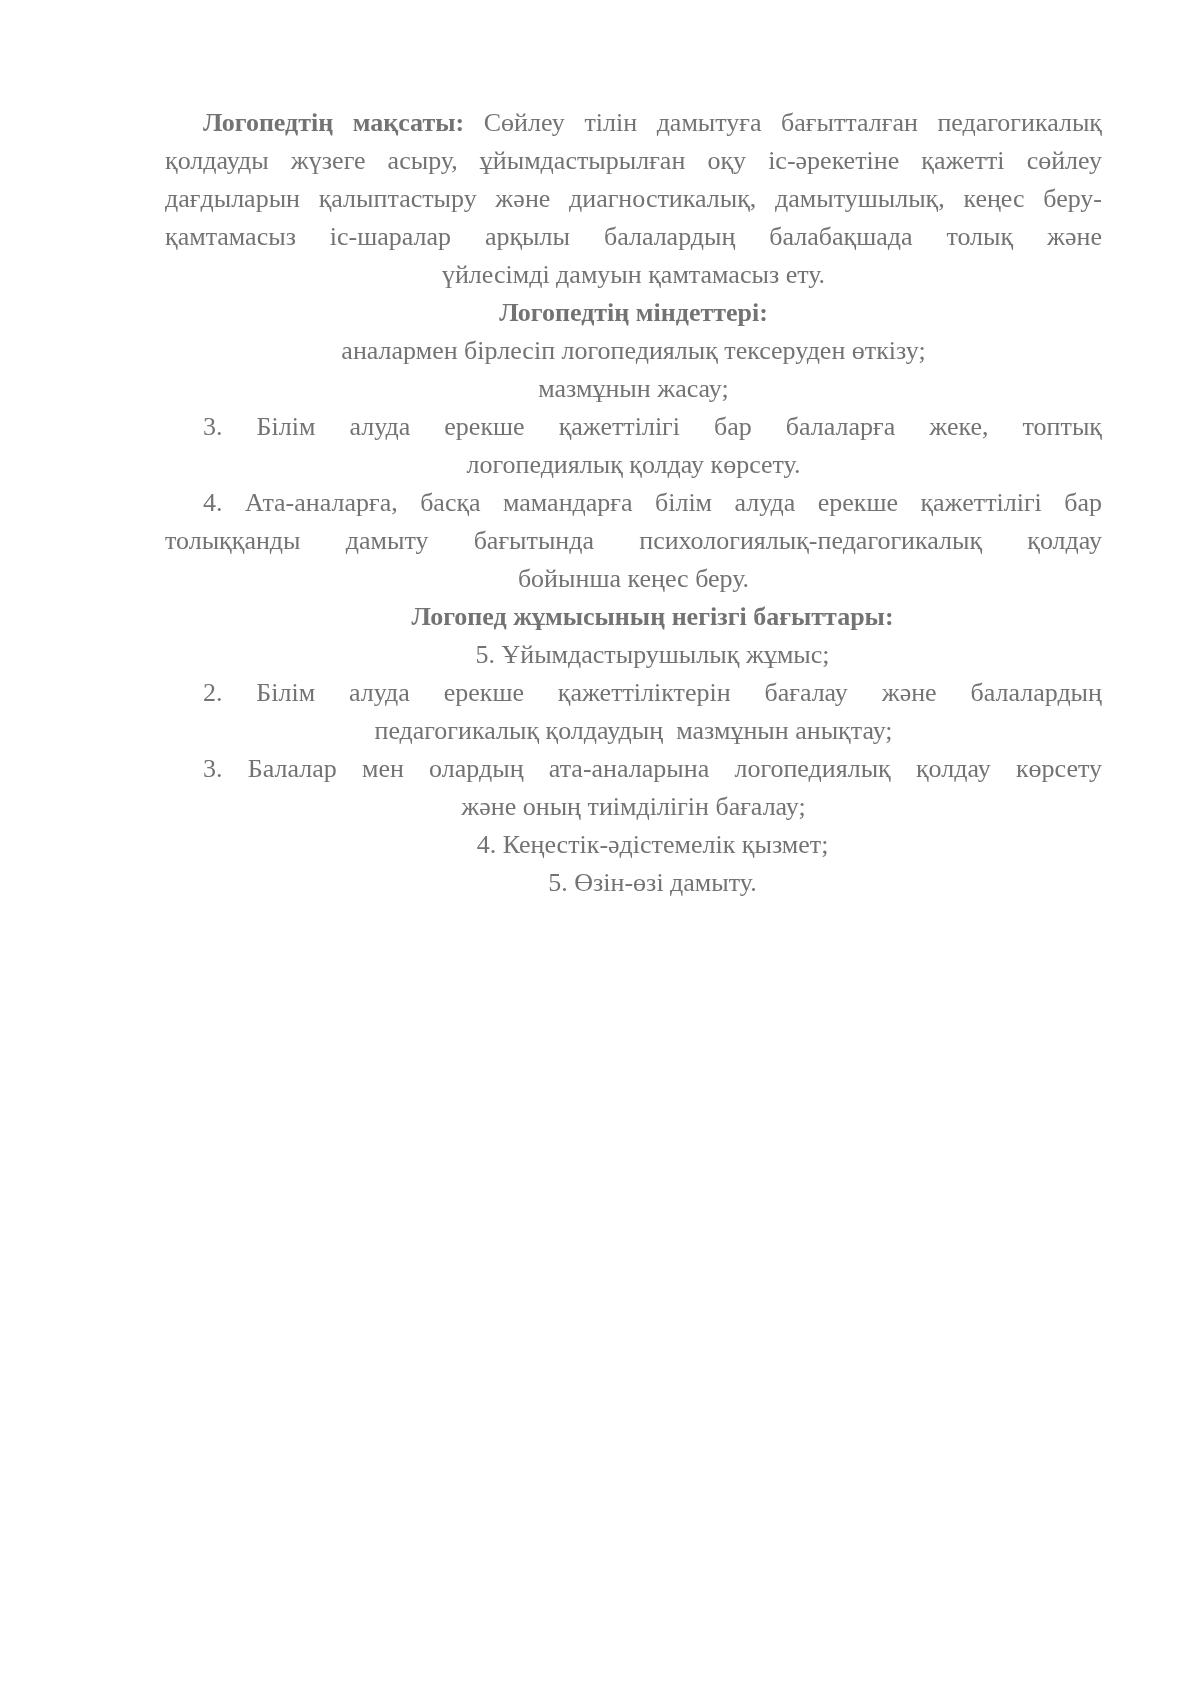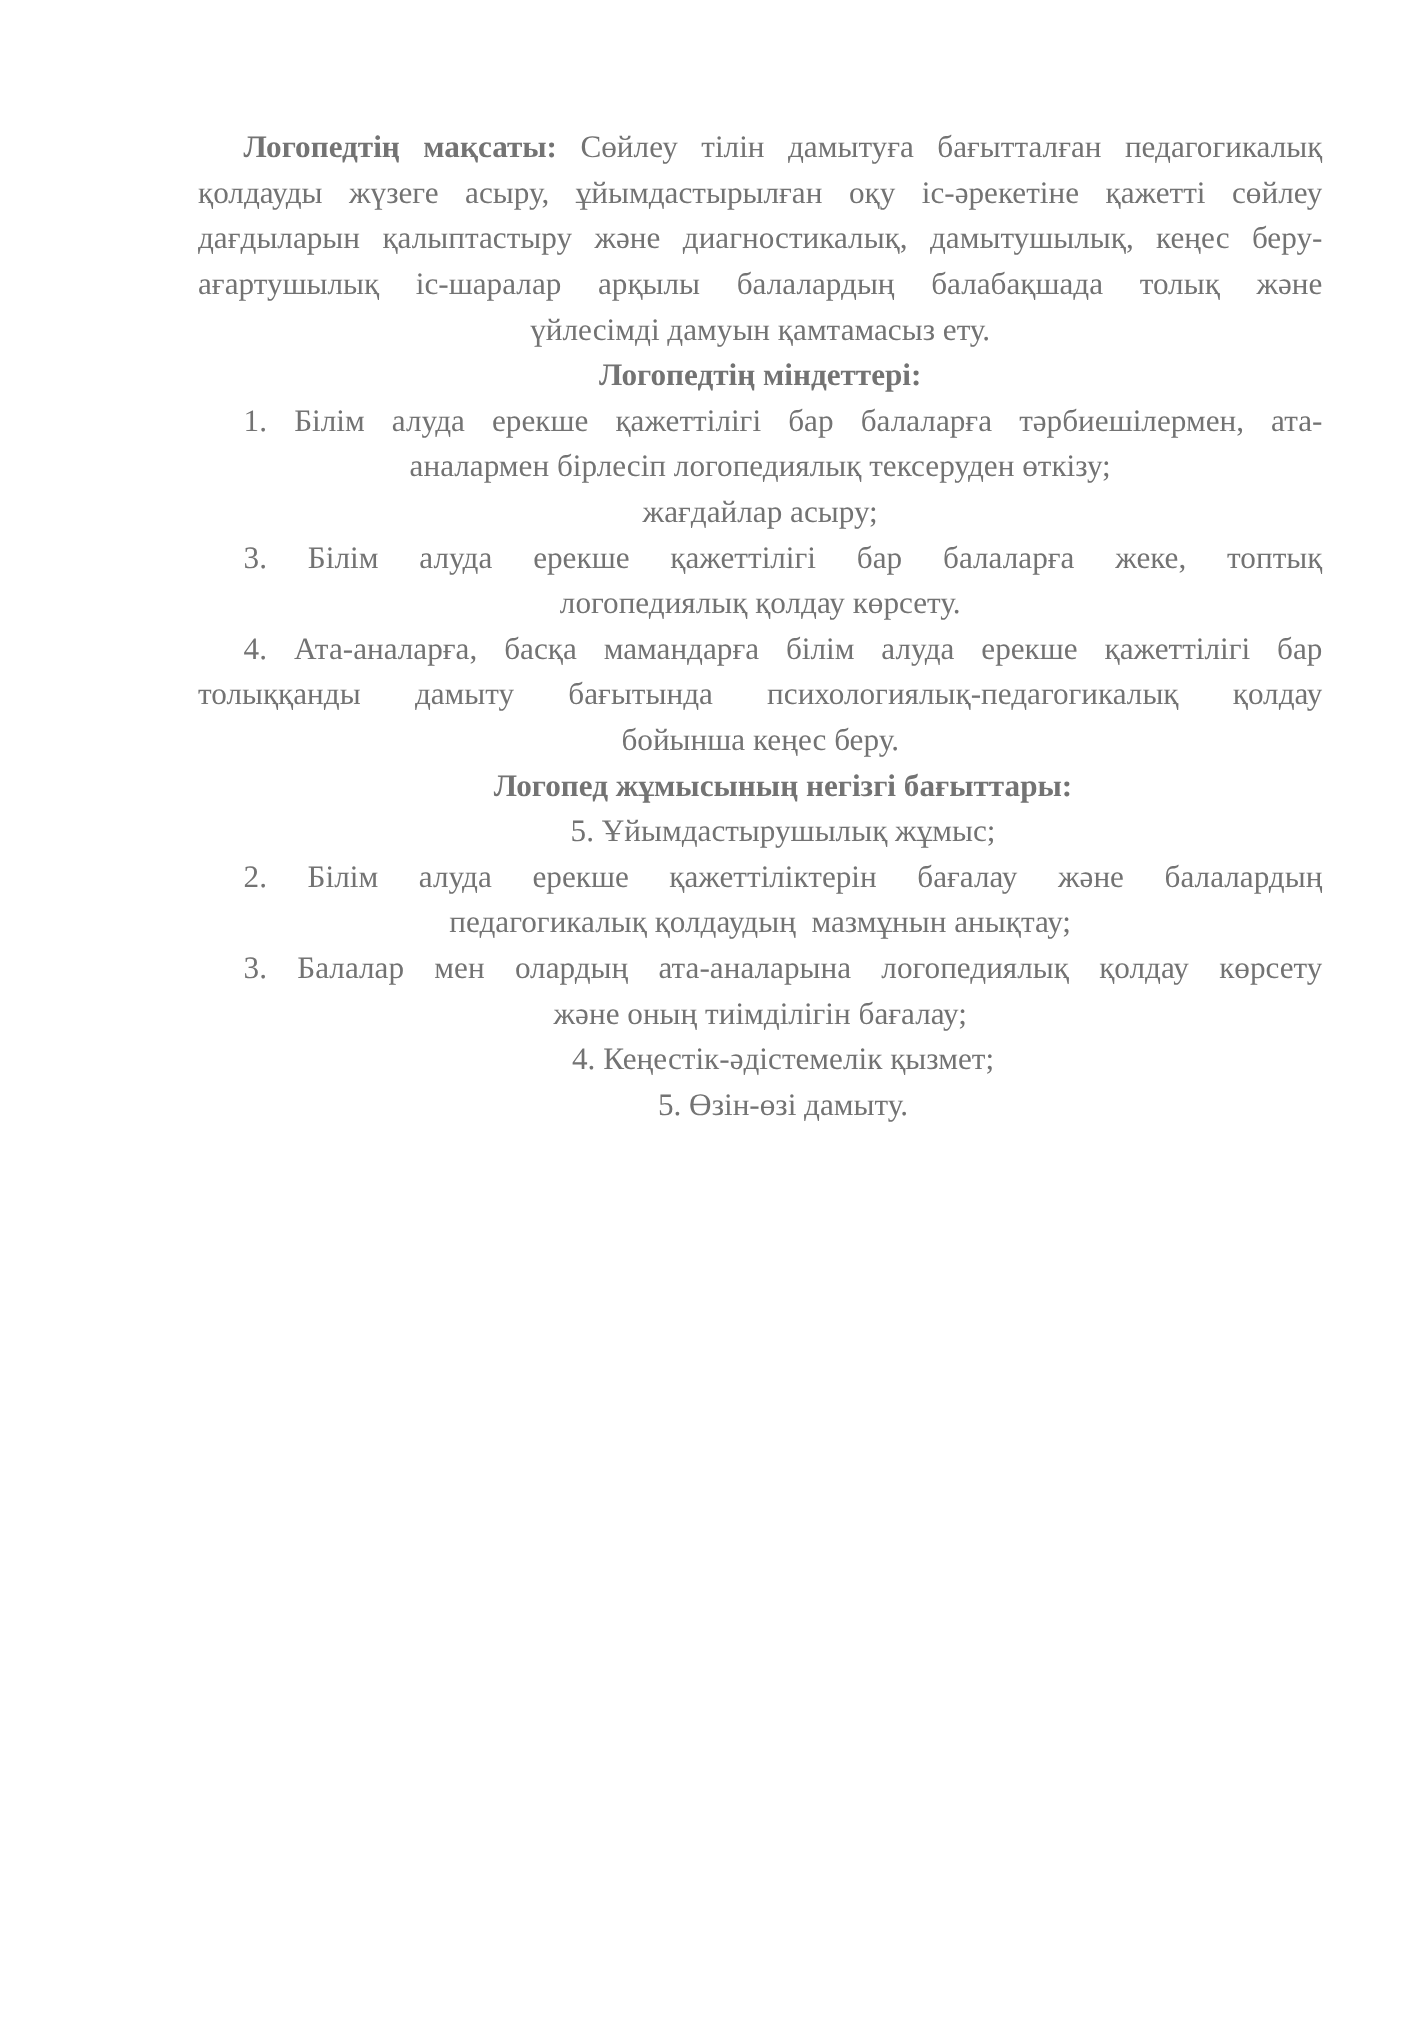--- a/index.html
+++ b/index.html
@@ -38,35 +38,34 @@
 </head>
 <body>
 
 <div class="page">
   <div class="text-block">
 
     <div class="para">
       <div class="ln j ind"><b class="bold">Логопедтің мақсаты:</b> <span>Сөйлеу тілін дамытуға бағытталған педагогикалық</span></div>
       <div class="ln j">қолдауды жүзеге асыру, ұйымдастырылған оқу іс-әрекетіне қажетті сөйлеу</div>
       <div class="ln j">дағдыларын қалыптастыру және диагностикалық, дамытушылық, кеңес беру-</div>
-      <div class="ln j">ағартушылық іс-шаралар арқылы балалардың  балабақшада толық және</div>
+      <div class="ln j">қамтамасыз іс-шаралар арқылы балалардың  балабақшада толық және</div>
       <div class="ln last">үйлесімді дамуын қамтамасыз ету.</div>
     </div>
 
     <div class="heading sp-before">
       <div class="ln last bold">Логопедтің міндеттері:</div>
     </div>
 
     <div class="item">
-      <div class="ln j ind">1. Білім алуда ерекше қажеттілігі бар балаларға тәрбиешілермен, ата-</div>
       <div class="ln last">аналармен бірлесіп логопедиялық тексеруден өткізу;</div>
     </div>
 
     <div class="item">
-      <div class="ln last">жағдайлар асыру;</div>
+      <div class="ln last">мазмұнын жасау;</div>
     </div>
 
     <div class="item">
       <div class="ln j ind">3. Білім алуда ерекше қажеттілігі бар балаларға жеке, топтық</div>
       <div class="ln last">логопедиялық қолдау көрсету.</div>
     </div>
 
     <div class="item">
       <div class="ln j ind">4. Ата-аналарға, басқа мамандарға білім алуда ерекше қажеттілігі бар</div>
       <div class="ln j">толыққанды дамыту бағытында  психологиялық-педагогикалық қолдау</div>

